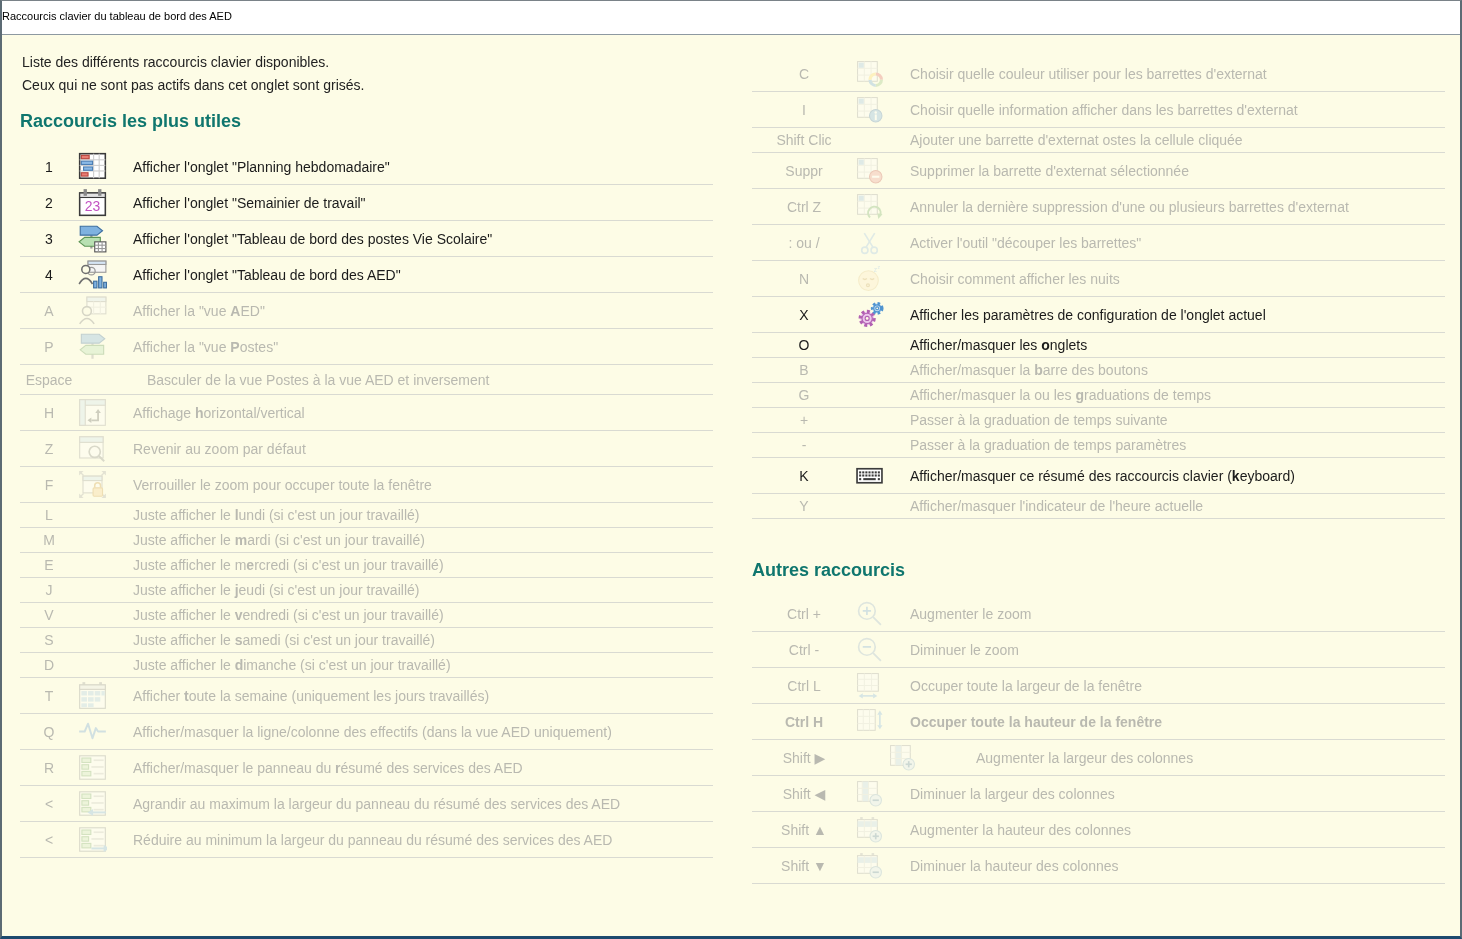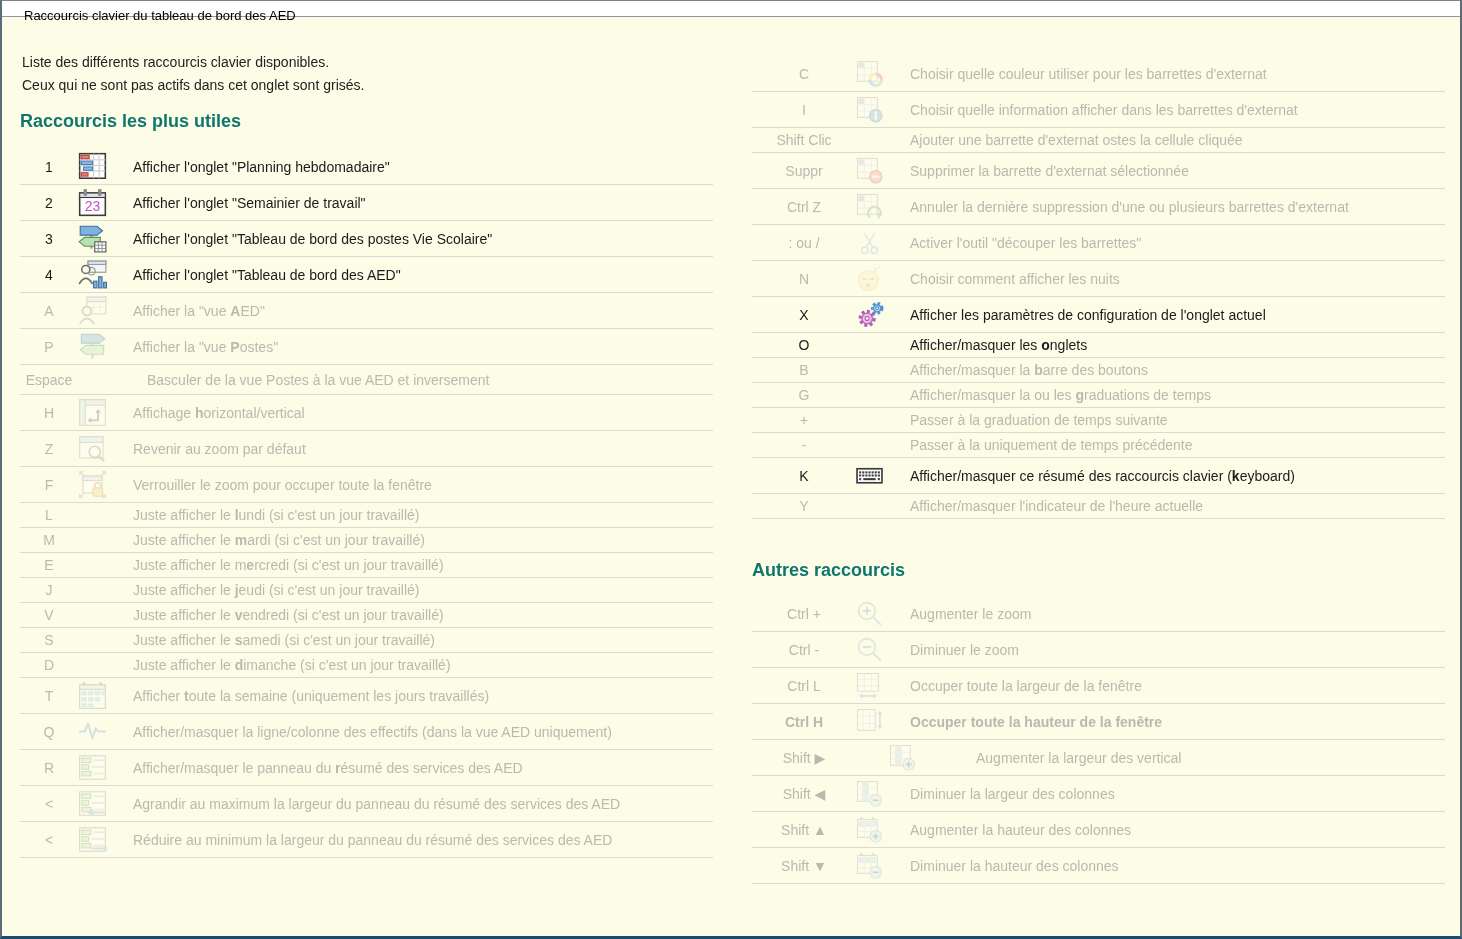--- a/index.html
+++ b/index.html
@@ -1,22 +1,22 @@
 <!DOCTYPE html>
 <html style="--background: #fdfce6; --titlebar_bg: #ffffff; --active_text: #1b1b1b; --inactive_text: #b9b9b0; --separator: #d9dad2; --accent_blue: #7fb2e0; --accent_green: #b8e0b2; --accent_red: #e87d74; --accent_purple: #c973c9;"><head>
 <meta charset="utf-8">
 <style>
   html,body{margin:0;padding:0;}
   body{width:1462px;height:939px;overflow:hidden;font-family:"Liberation Sans",sans-serif;}
   .window{position:absolute;inset:0;background:var(--background);
     border-top:1px solid #7a8288;border-left:2px solid #5c6b74;border-right:2px solid #5c6b74;border-bottom:3px solid #1d4a6e;
     box-sizing:border-box;}
-  .titlebar{position:absolute;left:0;top:0;right:0;height:16px;background:var(--titlebar_bg);
+  .titlebar{position:absolute;left:0;top:0;right:0;height:34px;background:var(--titlebar_bg);
     border-bottom:1px solid #8d99a1;box-sizing:border-box;
-    font-size:13px;color:#000;line-height:30px;padding-left:22px;}
+    font-size:11px;color:#000;line-height:30px;padding-left:0;}
   .intro{position:absolute;left:20px;top:50px;font-size:14px;color:#222;line-height:23px;}
   .sec-heading{position:absolute;font-size:18px;font-weight:bold;color:#0f766e;}
   #heading-main{left:18px;top:110px;}
   #heading-others{left:750px;top:559px;}
   .slist{position:absolute;}
   #list-left{left:18px;top:148px;width:693px;}
   #list-right{left:750px;top:55px;width:693px;}
   #list-others{left:750px;top:595px;width:693px;}
   .srow{display:grid;align-items:center;border-bottom:1px solid var(--separator);box-sizing:border-box;}
   #list-left .srow{grid-template-columns:58px 50px 1fr;}
@@ -462,21 +462,21 @@
         <span class="lbl">Afficher/masquer la ou les <b>g</b>raduations de temps</span>
       </div>
       <div class="srow off" style="height: 25px;">
         <span class="key">+</span>
         <span class="ico"></span>
         <span class="lbl">Passer à la graduation de temps suivante</span>
       </div>
       <div class="srow off" style="height: 25px;">
         <span class="key">-</span>
         <span class="ico"></span>
-        <span class="lbl">Passer à la uniquement de temps précédente</span>
+        <span class="lbl">Passer à la graduation de temps paramètres</span>
       </div>
       <div class="srow on" style="height: 36px;">
         <span class="key">K</span>
         <span class="ico">
           <svg viewBox="0 0 26 26" width="27" height="27">
             <rect x="1" y="6.5" width="24" height="13.5" fill="#fff" stroke="#3c3c3c" stroke-width="1.6"></rect>
             <g fill="#3c3c3c">
               <rect x="3" y="9" width="2" height="2"></rect>
               <rect x="6" y="9" width="2" height="2"></rect>
               <rect x="9" y="9" width="2" height="2"></rect>
@@ -576,21 +576,21 @@
               <line x1="1.5" y1="8" x2="20.5" y2="8"></line>
               <line x1="1.5" y1="14" x2="20.5" y2="14"></line>
               <line x1="6" y1="1.5" x2="6" y2="20.5"></line>
               <line x1="12" y1="1.5" x2="12" y2="20.5"></line>
             </g>
             <circle cx="19" cy="19.5" r="5.5" fill="#d9e8f5" stroke="#8fb0c9"></circle>
             <line x1="16" y1="19.5" x2="22" y2="19.5" stroke="#5f87a8" stroke-width="1.6"></line>
             <line x1="19" y1="16.5" x2="19" y2="22.5" stroke="#5f87a8" stroke-width="1.6"></line>
           </svg>
         </span>
-        <span class="lbl">Augmenter la largeur des vertical</span>
+        <span class="lbl">Augmenter la largeur des colonnes</span>
       </div>
       <div class="srow off" style="height: 36px;">
         <span class="key">Shift ◀</span>
         <span class="ico">
           <svg viewBox="0 0 26 26" width="27" height="27">
             <rect x="1.5" y="1.5" width="19" height="19" fill="#fff" stroke="#9a9a9a"></rect>
             <rect x="6" y="1.5" width="6" height="19" fill="#bdd7ee"></rect>
             <g stroke="#d8d8d8">
               <line x1="1.5" y1="8" x2="20.5" y2="8"></line>
               <line x1="1.5" y1="14" x2="20.5" y2="14"></line>

